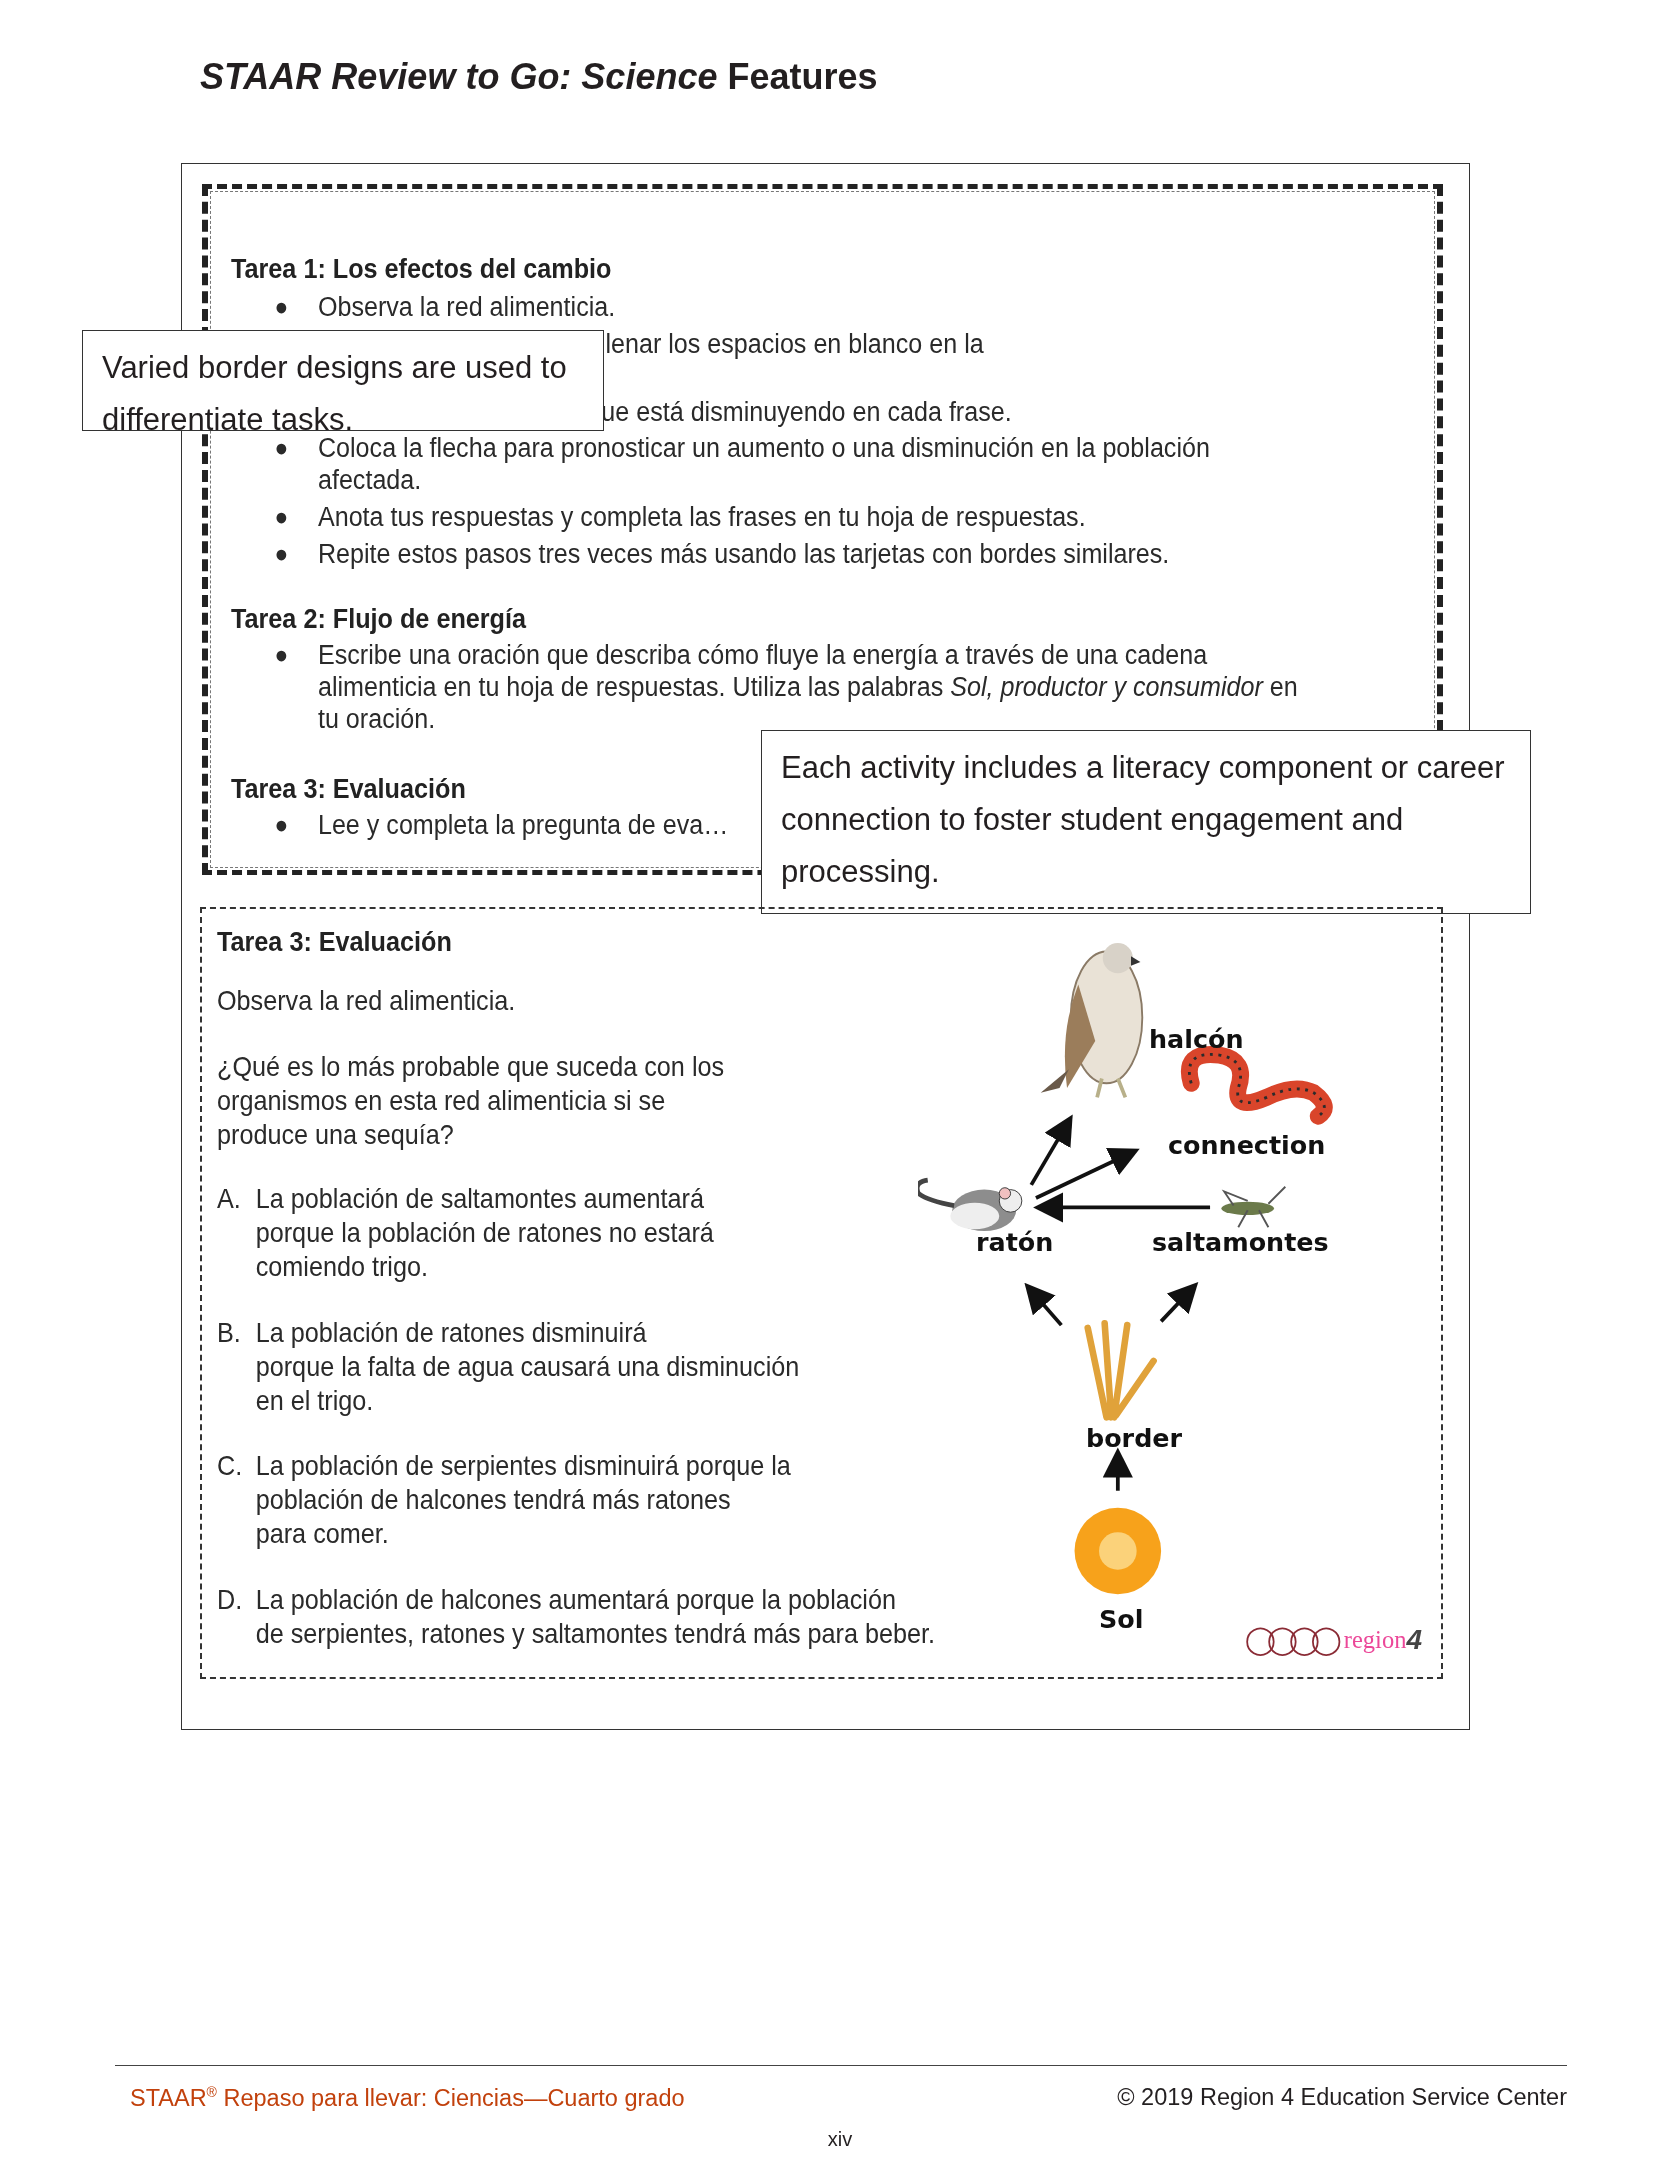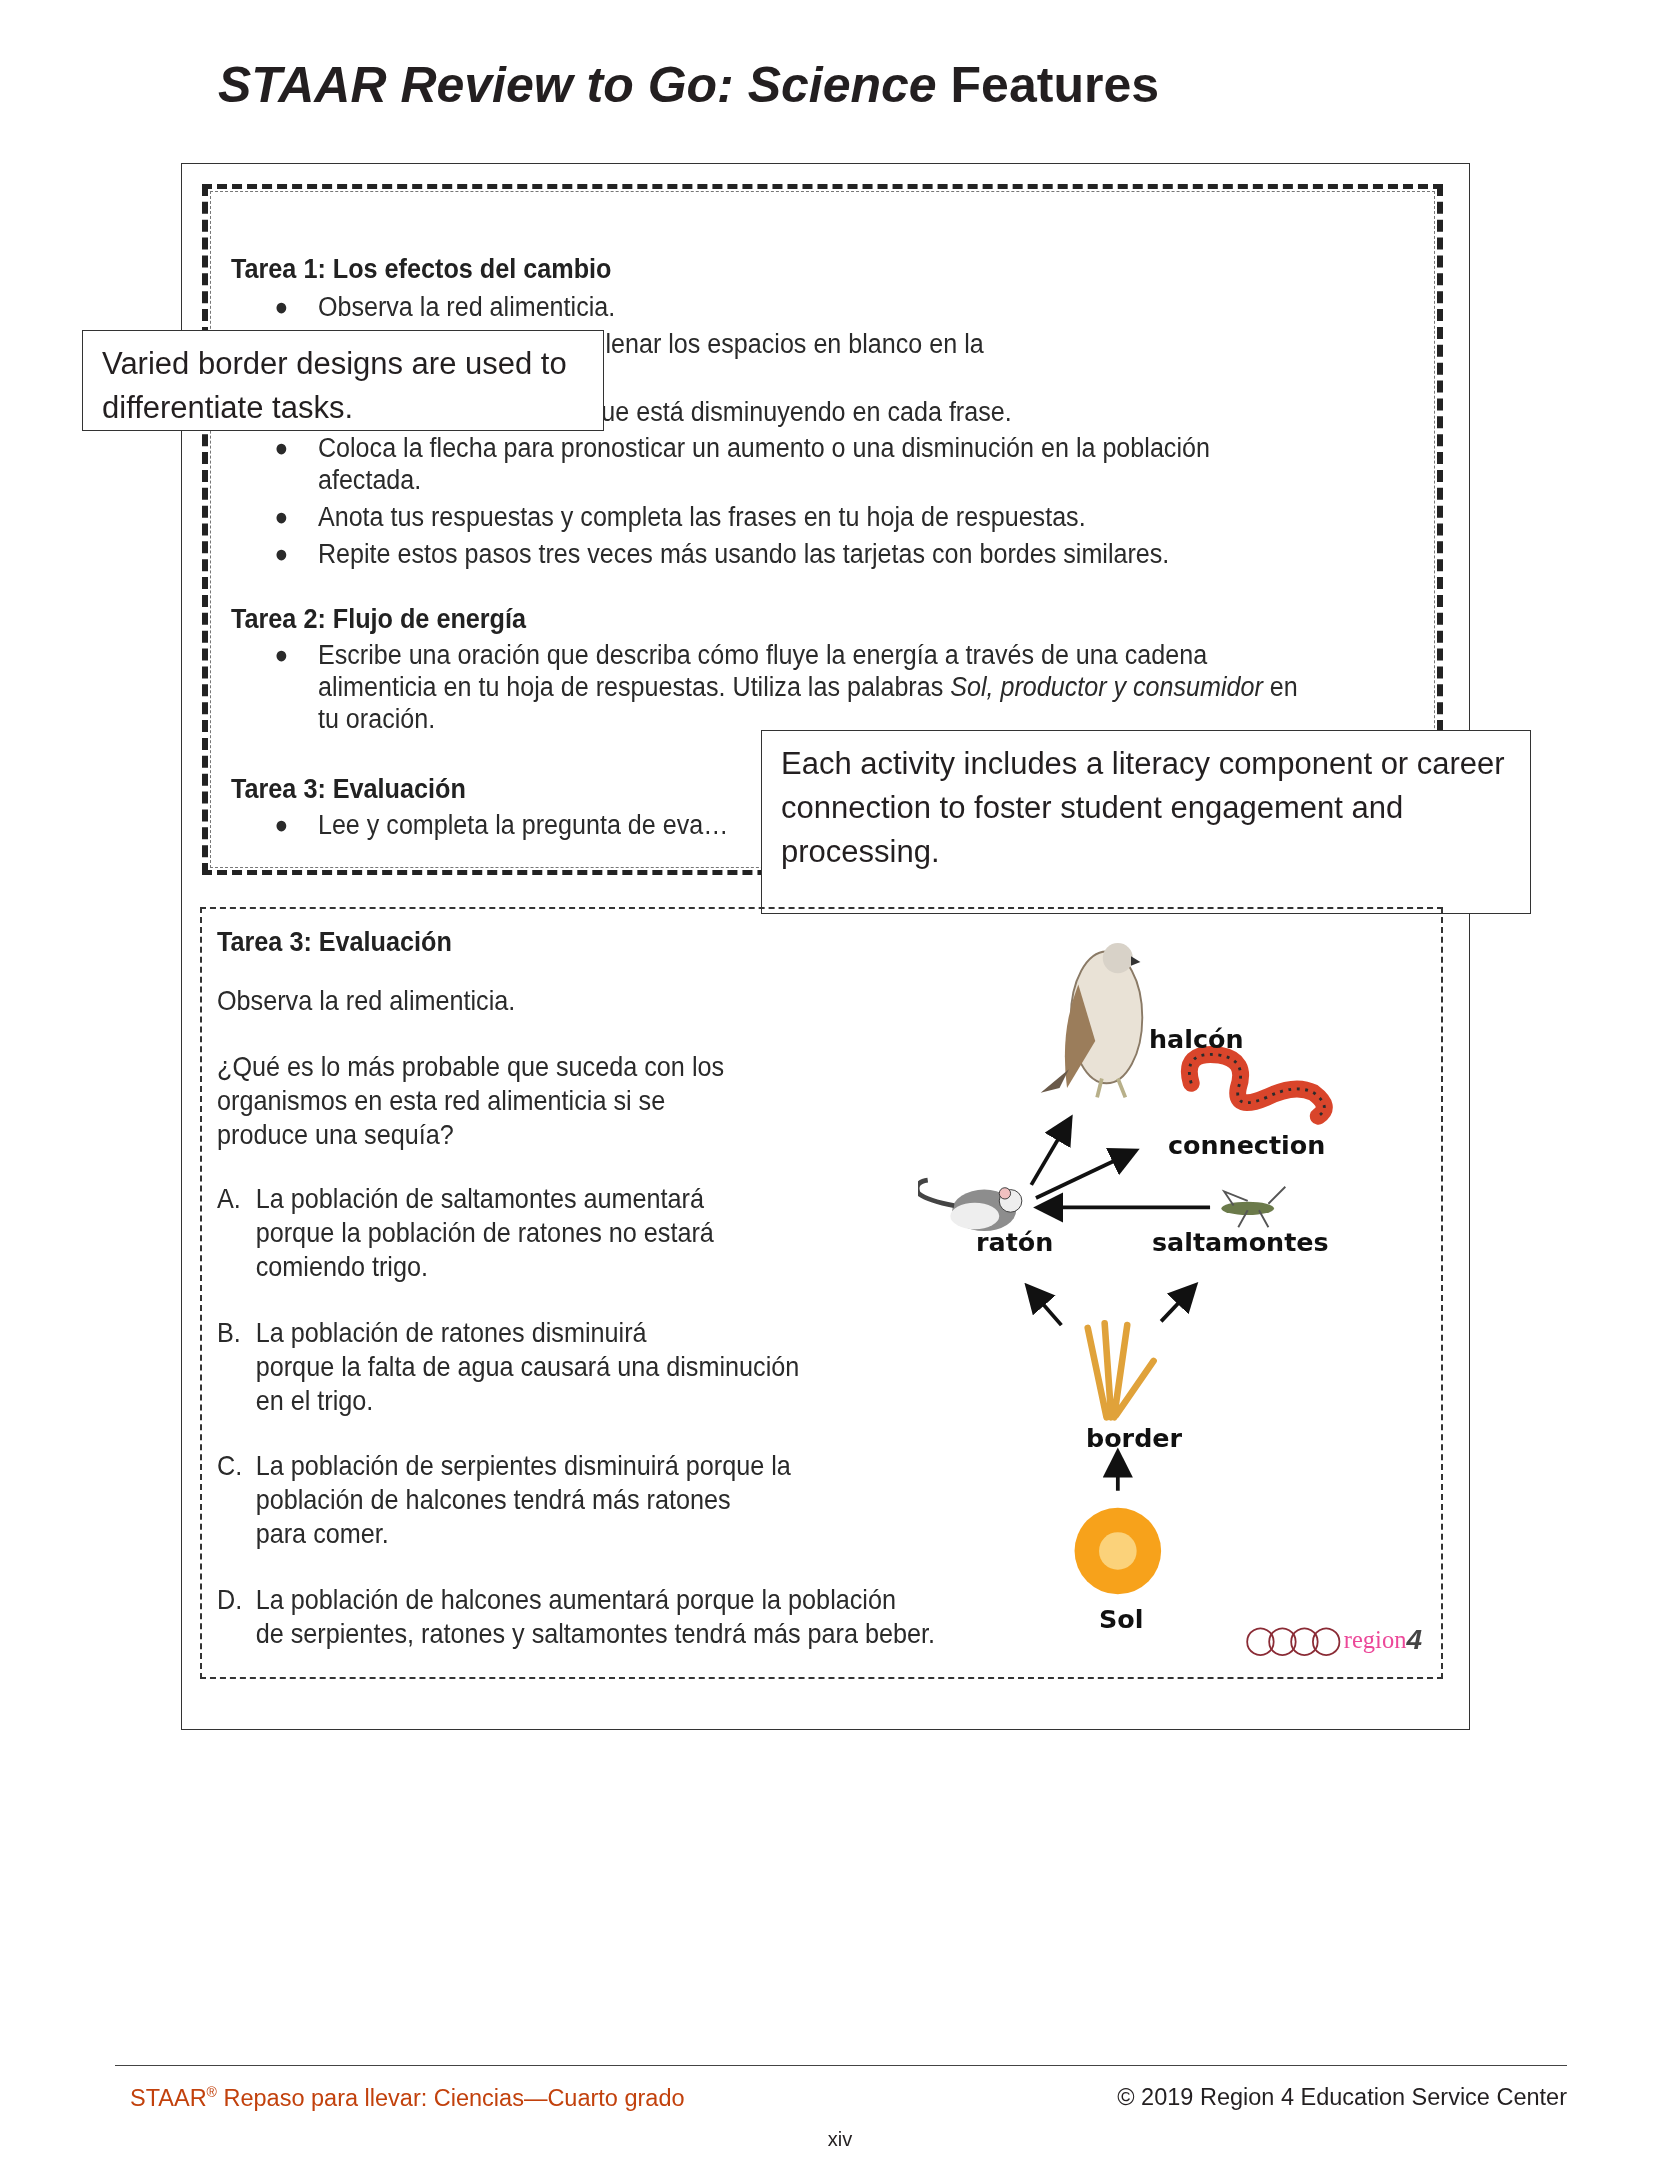--- a/index.html
+++ b/index.html
@@ -2,21 +2,21 @@
 <html style="font-size:15px"><head>
   <meta charset="utf-8">
   <style>
     html, body { margin: 0; padding: 0; background: #ffffff; }
     body {
       width: 1680px; height: 2174px; position: relative; overflow: hidden;
       font-family: "Liberation Sans", sans-serif; color: #222;
     }
     .page-title {
       position: absolute; left: 200px; top: 56px;
-      font-size: 50px; font-weight: bold; color: #231f20; letter-spacing: 0px; margin-left: 18px;
+      font-size: 36px; font-weight: bold; color: #231f20; letter-spacing: 0px;
     }
     .page-title .ital { font-style: italic; }
 
     
     .sample-frame {
       position: absolute; left: 181px; top: 163px; width: 1289px; height: 1567px;
       border: 1.9px solid #333; box-sizing: border-box;
     }
 
     
@@ -47,21 +47,21 @@
     }
     .bullet-list li { position: relative; padding-left: 58px; margin-bottom: 4.7px; transform: scaleX(0.93); transform-origin: left; }
     .bullet-list li .dot {
       position: absolute; left: 11.3px; top: 0; font-size: 24.5px;
     }
     .bullet-list li .it { font-style: italic; }
 
     
     .callout {
       position: absolute; background: #fff; border: 1.9px solid #333; box-sizing: border-box;
-      font-size: 31px; line-height: 44px; color: #231f20; padding: 11.3px 19px;
+      font-size: 31px; line-height: 52px; color: #231f20; padding: 11.3px 19px;
     }
 
     
     .card-assessment {
       position: absolute; left: 200px; top: 907px; width: 1243px; height: 772px;
       box-sizing: border-box;
       border: 2.8px dashed #333;
     }
     .q-heading {
       position: absolute; left: 15px; top: 17px; font-size: 28px; font-weight: bold; color: #222;

